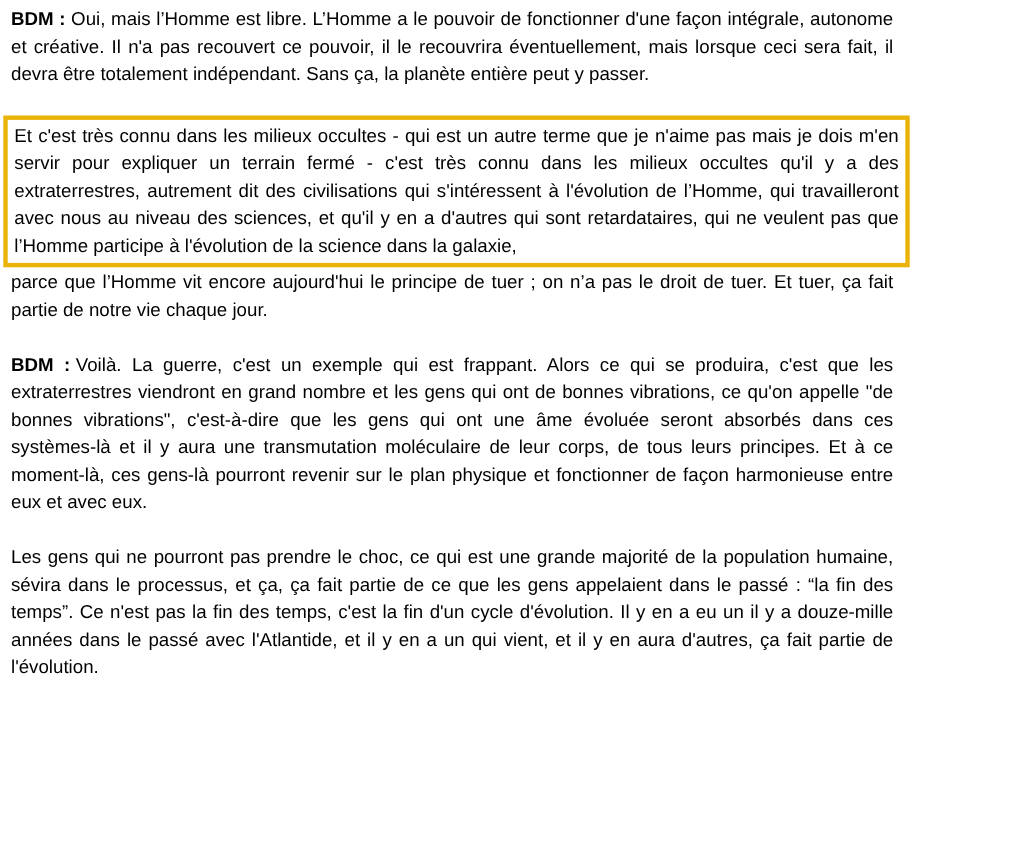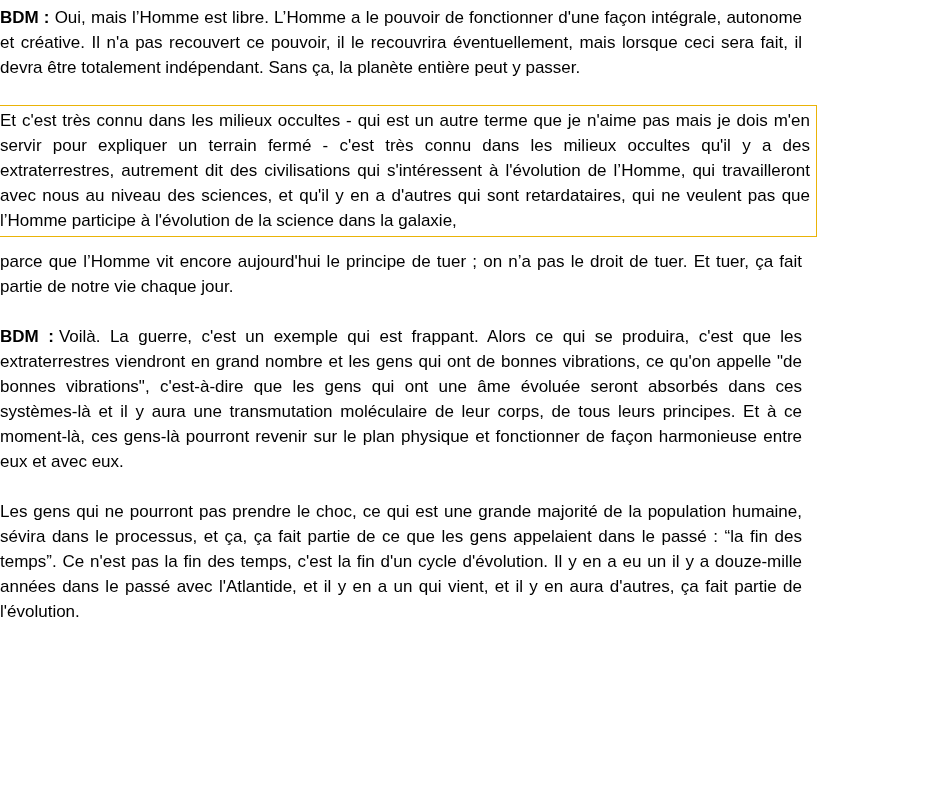--- a/index.html
+++ b/index.html
@@ -12,47 +12,47 @@
     width: 930px;
     height: 787px;
     overflow: hidden;
     font-family: "Liberation Sans", "DejaVu Sans", sans-serif;
     font-size: 17px;
     line-height: 25px;
     color: #000000;
     -webkit-font-smoothing: antialiased;
   }
   .page {
-    padding: 5px 0 0 0;
+    padding: 5px 0 0 10px;
     width: 822px;
   }
   .para {
     margin: 0 14px 25px 0;
     text-align: justify;
     width: 802px;
   }
   .speaker {
     font-weight: bold;
     margin-right: 0.30em;
   }
   .italic {
     font-style: italic;
   }
   .highlight-box {
-    border: 1px solid #eab308;
+    border: 4px solid #eab308;
     margin: 0 0 0 -7px;
     padding: 2px 6px 3px 6px;
     width: 824px;
   }
   .highlight-box .para {
     margin: 0;
     width: 100%;
   }
   .continuation .para {
-    margin-top: 12px;
+    margin-top: 1px;
   }
 </style>
 </head>
 <body>
 
 <div class="page">
 
   <p class="para"><span class="speaker">BDM :</span><span>Oui, mais l’Homme est libre. L’Homme a le pouvoir de fonctionner d'une façon intégrale, autonome et créative. Il n'a pas recouvert ce pouvoir, il le recouvrira éventuellement, mais lorsque ceci sera fait, il devra être totalement indépendant. Sans ça, la planète entière peut y passer.</span></p>
 
   <div class="highlight-box">

